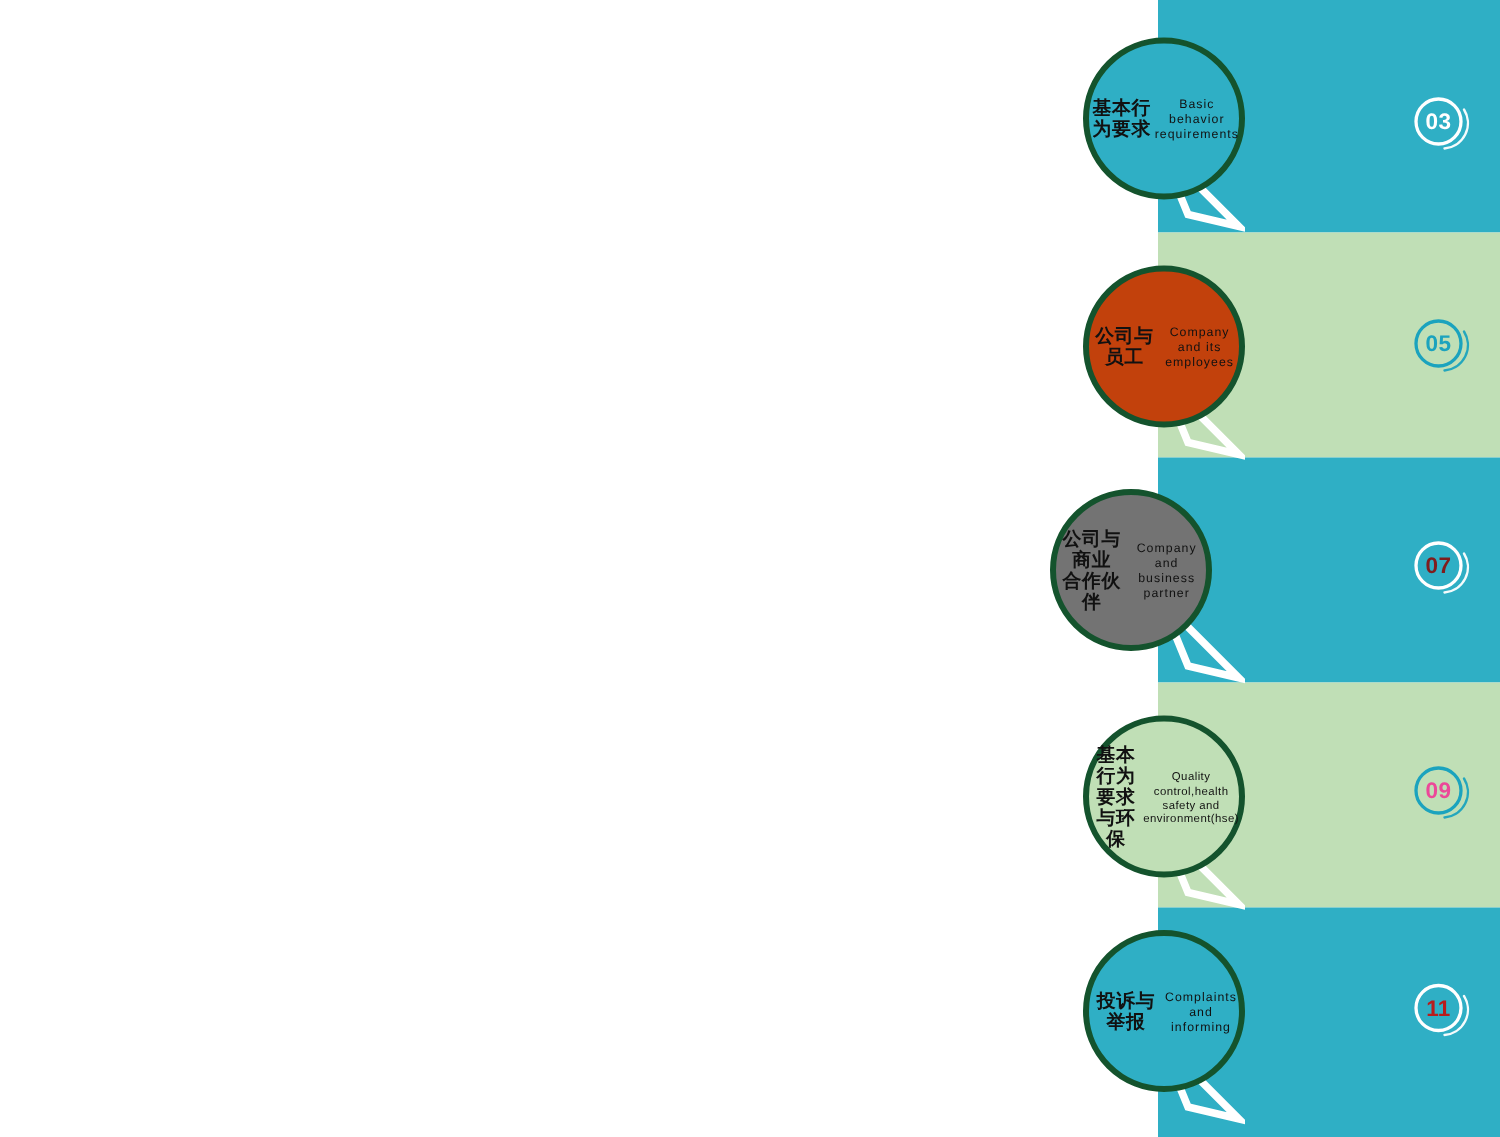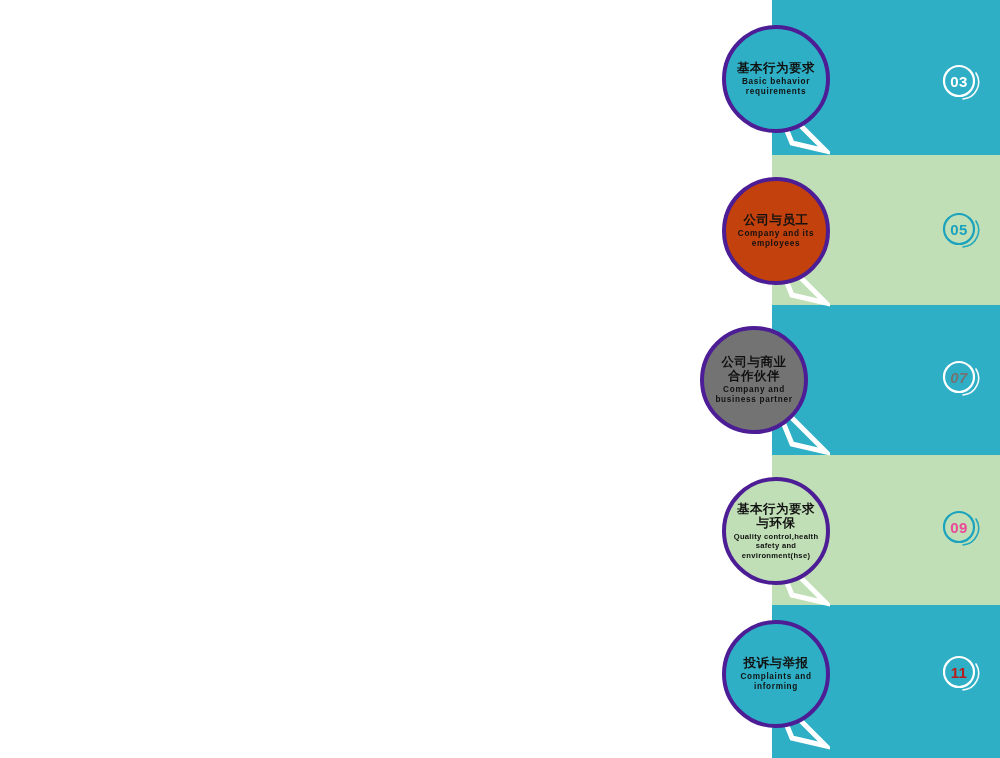--- a/index.html
+++ b/index.html
@@ -45,38 +45,37 @@
     position: absolute;
     left: 0;
     width: 1000px;
   }
   .bubble {
     position: absolute;
     width: 108px;
     height: 108px;
     border-radius: 50%;
     box-sizing: border-box;
-    border: 4px solid #4c1d95;
+    border: 4px solid #14532d;
     display: flex;
-    flex-direction: column;
     align-items: center;
     justify-content: center;
     text-align: center;
     z-index: 3;
   }
   .bubble-cn {
     font-weight: bold;
     font-size: 12.5px;
     line-height: 14px;
     color: #111111;
     letter-spacing: 0.5px;
     white-space: pre-line;
   }
   .bubble-en {
-    font-weight: bold;
+    font-weight: normal;
     font-size: 8.2px;
     line-height: 10px;
     color: #111111;
     letter-spacing: 0.7px;
     white-space: pre-line;
     margin-top: 2px;
   }
   .bubble-en.small {
     font-size: 7.6px;
     line-height: 9.4px;
@@ -171,21 +170,21 @@
           <div class="bubble-cn">公司与商业
 合作伙伴</div>
           <div class="bubble-en">Company and
 business partner</div>
         </div>
         <div class="badge" style="left: 942px; top: 360px;">
           <svg viewBox="0 0 40 40" width="40" height="40">
             <circle cx="17" cy="17" r="15" fill="none" stroke="#ffffff" stroke-width="2.2"></circle>
             <path d="M 34 9 A 17 17 0 0 1 21 35" fill="none" stroke="#ffffff" stroke-width="1.6" stroke-linecap="round" opacity="0.95"></path>
           </svg>
-          <div class="badge-num" style="color: #737373; font-style: italic;">07</div>
+          <div class="badge-num" style="color: #7f1d1d;">07</div>
         </div>
       </div>
       <div class="entry" style="top: 0px;">
         <div class="tail" style="left: 770px; top: 547px;"><svg viewBox="0 0 60 60" width="60" height="60">
             <path d="M4 4 L56 56 L22 48 Z" fill="#C0DFB6" stroke="#ffffff" stroke-width="5" stroke-linejoin="miter"></path>
           </svg></div>
         <div class="bubble" style="left: 722px; top: 477px; background: rgb(192, 223, 182);">
           <div class="bubble-cn">基本行为要求
 与环保</div>
           <div class="bubble-en small">Quality control,health

